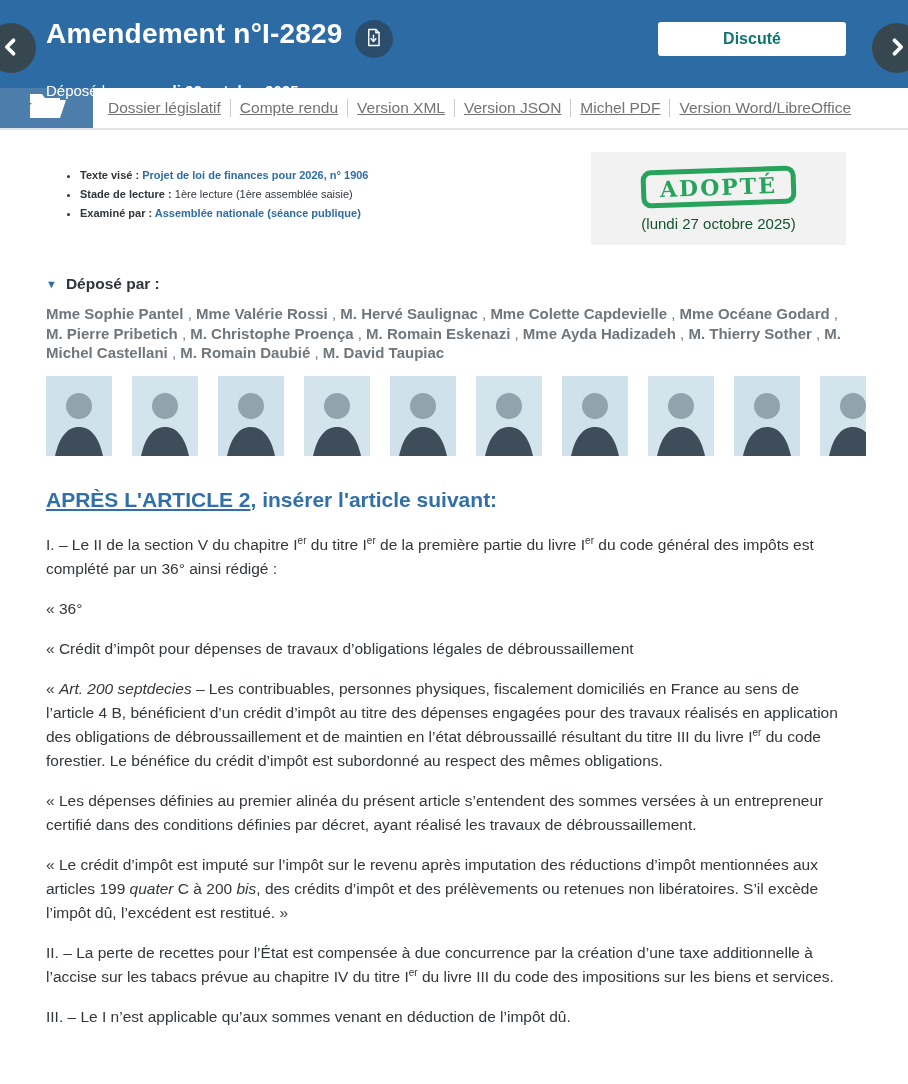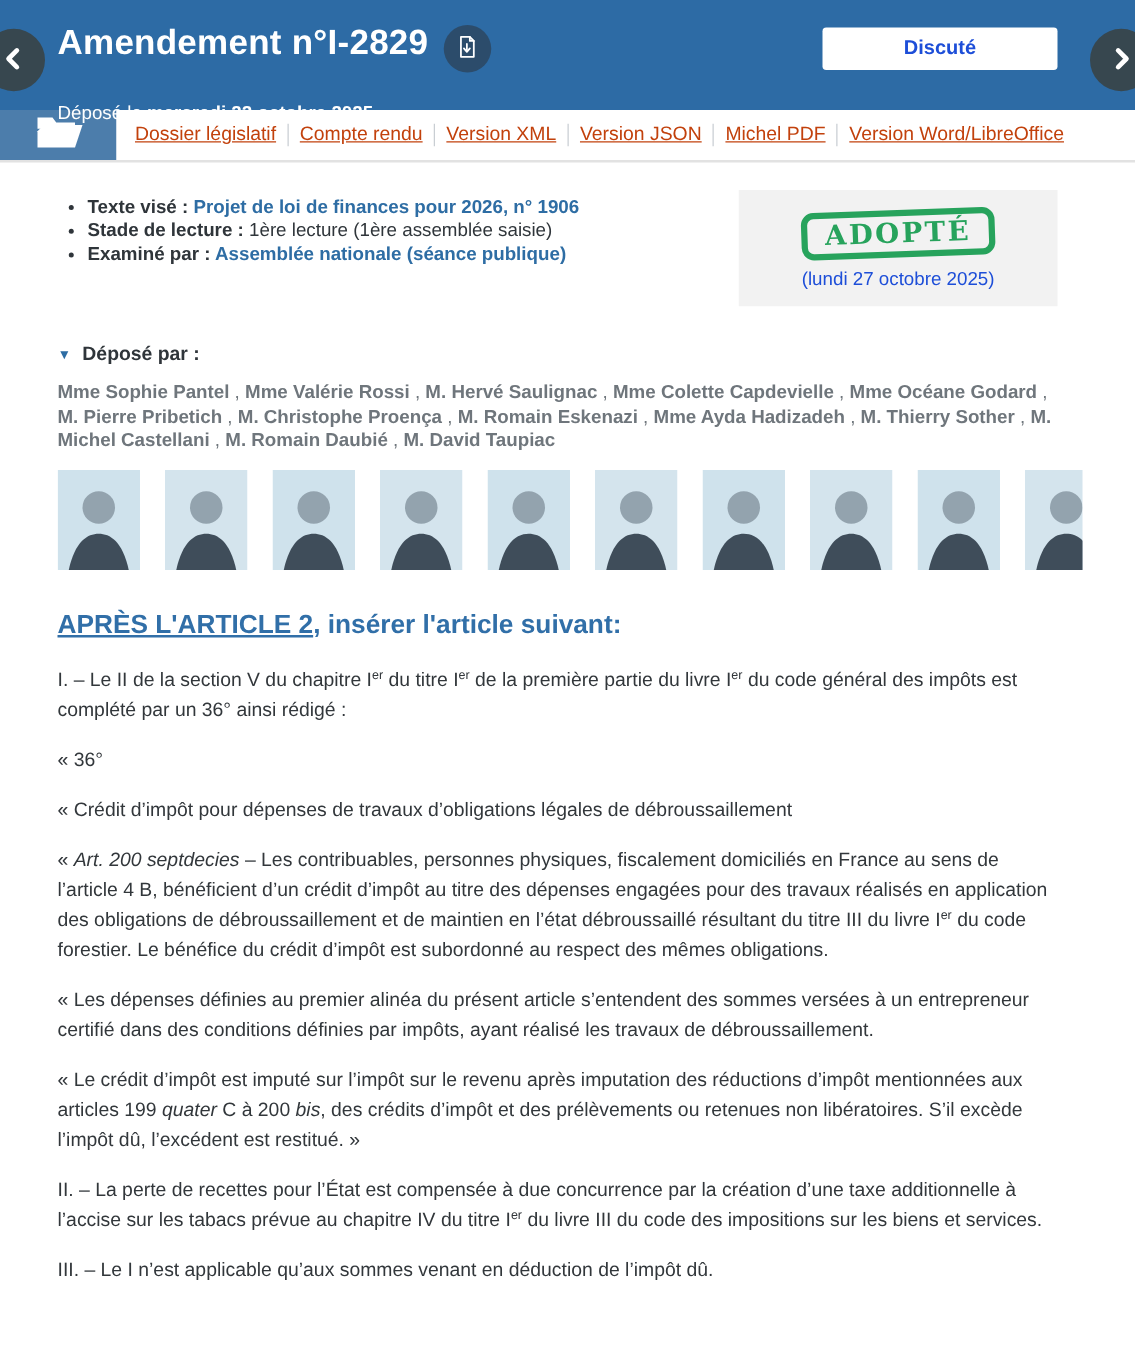--- a/index.html
+++ b/index.html
@@ -26,49 +26,49 @@
   .amendment-title { display:inline; margin:0; font-size:28px; font-weight:bold; letter-spacing:.2px; }
   .pdf-btn {
     display:inline-flex; width:38px; height:38px; border-radius:50%;
     background:#2c4c6b; border:none; align-items:center; justify-content:center;
     vertical-align:middle; margin-left:12px; cursor:pointer;
   }
   .deposit-line { font-size:15px; margin-top:24px; }
   .deposit-line b { margin-left:4px; }
   .status-chip {
     position:absolute; right:62px; top:22px; width:188px; padding:8px 0;
-    background:#fff; color:#1d4ed8; font-size:16px; font-weight:bold;
+    background:#fff; color:#0f766e; font-size:16px; font-weight:bold;
     text-align:center; border-radius:3px;
   }
 
   
   .tab-bar { display:flex; height:42px; background:#fff; border-bottom:2px solid #e2e2e2; }
   .folder-tab {
     width:93px; background:#4c7dab; display:flex; align-items:center; justify-content:center;
     cursor:pointer; flex:0 0 93px;
   }
   .nav-links { display:flex; align-items:center; padding-left:6px; font-size:15.5px; }
-  .navlink { color:#c2410c; text-decoration:underline; padding:0 9px; white-space:nowrap; cursor:pointer; }
+  .navlink { color:#737373; text-decoration:underline; padding:0 9px; white-space:nowrap; cursor:pointer; }
   .navsep { width:1px; height:18px; background:#c9ced3; }
 
   
   main { padding:0 62px 0 46px; }
   .meta-row { display:flex; justify-content:space-between; align-items:flex-start; margin-top:22px; }
-  .meta-list { list-style:disc; margin:4px; padding-left:20px; font-size:15px; line-height:19px; color:#2f353a; }
+  .meta-list { list-style:disc; margin:14px; padding-left:20px; font-size:11px; line-height:19px; color:#2f353a; }
   .meta-list li { margin:0; }
   .meta-label { font-weight:bold; }
   .meta-link { color:#2e6da4; font-weight:bold; text-decoration:none; cursor:pointer; }
 
   .adopted-panel { width:255px; background:#f2f2f2; text-align:center; padding:16px 0 13px; }
   .stamp {
     display:inline-block; border:5px solid #27a35c; border-radius:10px;
     color:#27a35c; font-family:"DejaVu Serif", serif; font-weight:bold;
     font-size:22px; letter-spacing:2px; padding:1px 14px; transform:rotate(-2deg);
   }
-  .stamp-date { font-size:15px; color:#1d4ed8; margin-top:9px; }
+  .stamp-date { font-size:15px; color:#14532d; margin-top:9px; }
 
   .depose-toggle {
     margin-top:30px; display:flex; align-items:center; gap:9px;
     font-size:15.5px; font-weight:bold; color:#2f353a; cursor:pointer;
   }
   .chevron-down { color:#2e6da4; font-size:11px; line-height:1; }
 
   .authors-names { margin-top:11px; font-size:15px; line-height:19.5px; color:#6f767c; font-weight:bold; }
   .author-link { color:#6f767c; text-decoration:none; cursor:pointer; }
   .author-sep { font-weight:normal; }
@@ -244,18 +244,18 @@
 
   <h2 class="article-heading">
     <a class="heading-link">APRÈS L'ARTICLE 2</a><span>, insérer l'article suivant:</span>
   </h2>
 
   <div class="paragraphs" id="paragraphs">
       <p><span>I. – Le II de la section V du chapitre I</span><sup>er</sup><span> du titre I</span><sup>er</sup><span> de la première partie du livre I</span><sup>er</sup><span> du code général des impôts est complété par un 36° ainsi rédigé :</span></p>
       <p><span>« 36°</span></p>
       <p><span>« Crédit d’impôt pour dépenses de travaux d’obligations légales de débroussaillement</span></p>
       <p><span>« </span><em>Art. 200 septdecies</em><span> – Les contribuables, personnes physiques, fiscalement domiciliés en France au sens de l’article 4 B, bénéficient d’un crédit d’impôt au titre des dépenses engagées pour des travaux réalisés en application des obligations de débroussaillement et de maintien en l’état débroussaillé résultant du titre III du livre I</span><sup>er</sup><span> du code forestier. Le bénéfice du crédit d’impôt est subordonné au respect des mêmes obligations.</span></p>
-      <p><span>« Les dépenses définies au premier alinéa du présent article s’entendent des sommes versées à un entrepreneur certifié dans des conditions définies par impôts, ayant réalisé les travaux de débroussaillement.</span></p>
+      <p><span>« Les dépenses définies au premier alinéa du présent article s’entendent des sommes versées à un entrepreneur certifié dans des conditions définies par décret, ayant réalisé les travaux de débroussaillement.</span></p>
       <p><span>« Le crédit d’impôt est imputé sur l’impôt sur le revenu après imputation des réductions d’impôt mentionnées aux articles 199 </span><em>quater</em><span> C à 200 </span><em>bis</em><span>, des crédits d’impôt et des prélèvements ou retenues non libératoires. S’il excède l’impôt dû, l’excédent est restitué. »</span></p>
       <p><span>II. – La perte de recettes pour l’État est compensée à due concurrence par la création d’une taxe additionnelle à l’accise sur les tabacs prévue au chapitre IV du titre I</span><sup>er</sup><span> du livre III du code des impositions sur les biens et services.</span></p>
       <p><span>III. – Le I n’est applicable qu’aux sommes venant en déduction de l’impôt dû.</span></p>
     </div>
 </main>
 
 </body></html>

